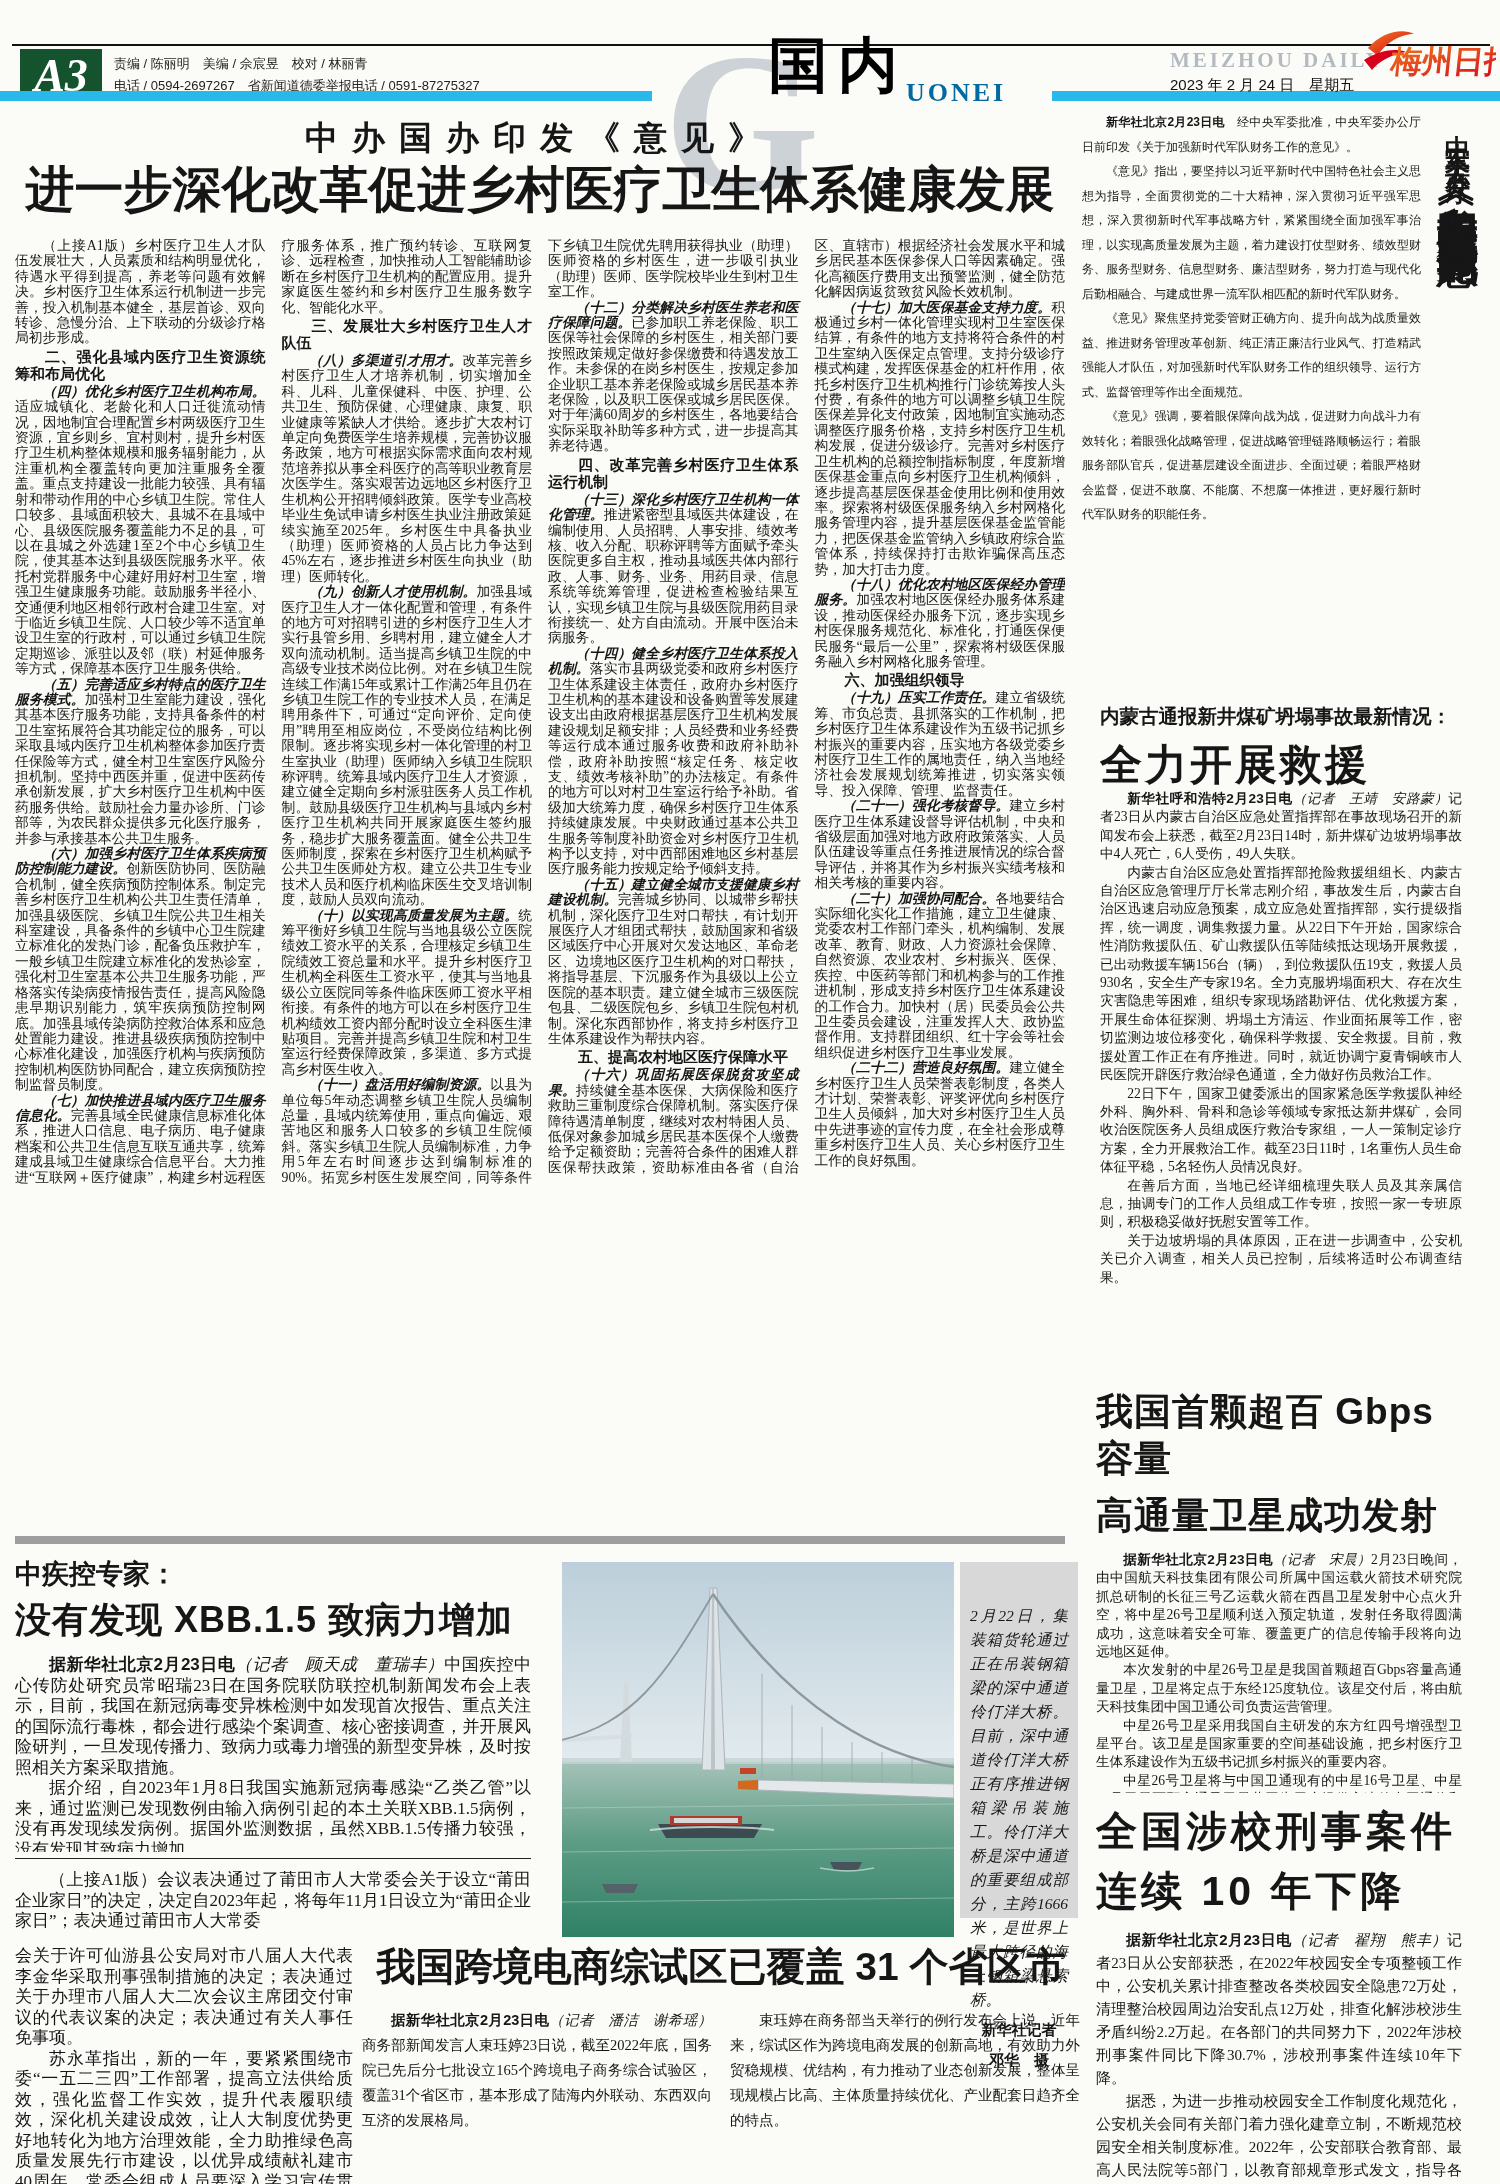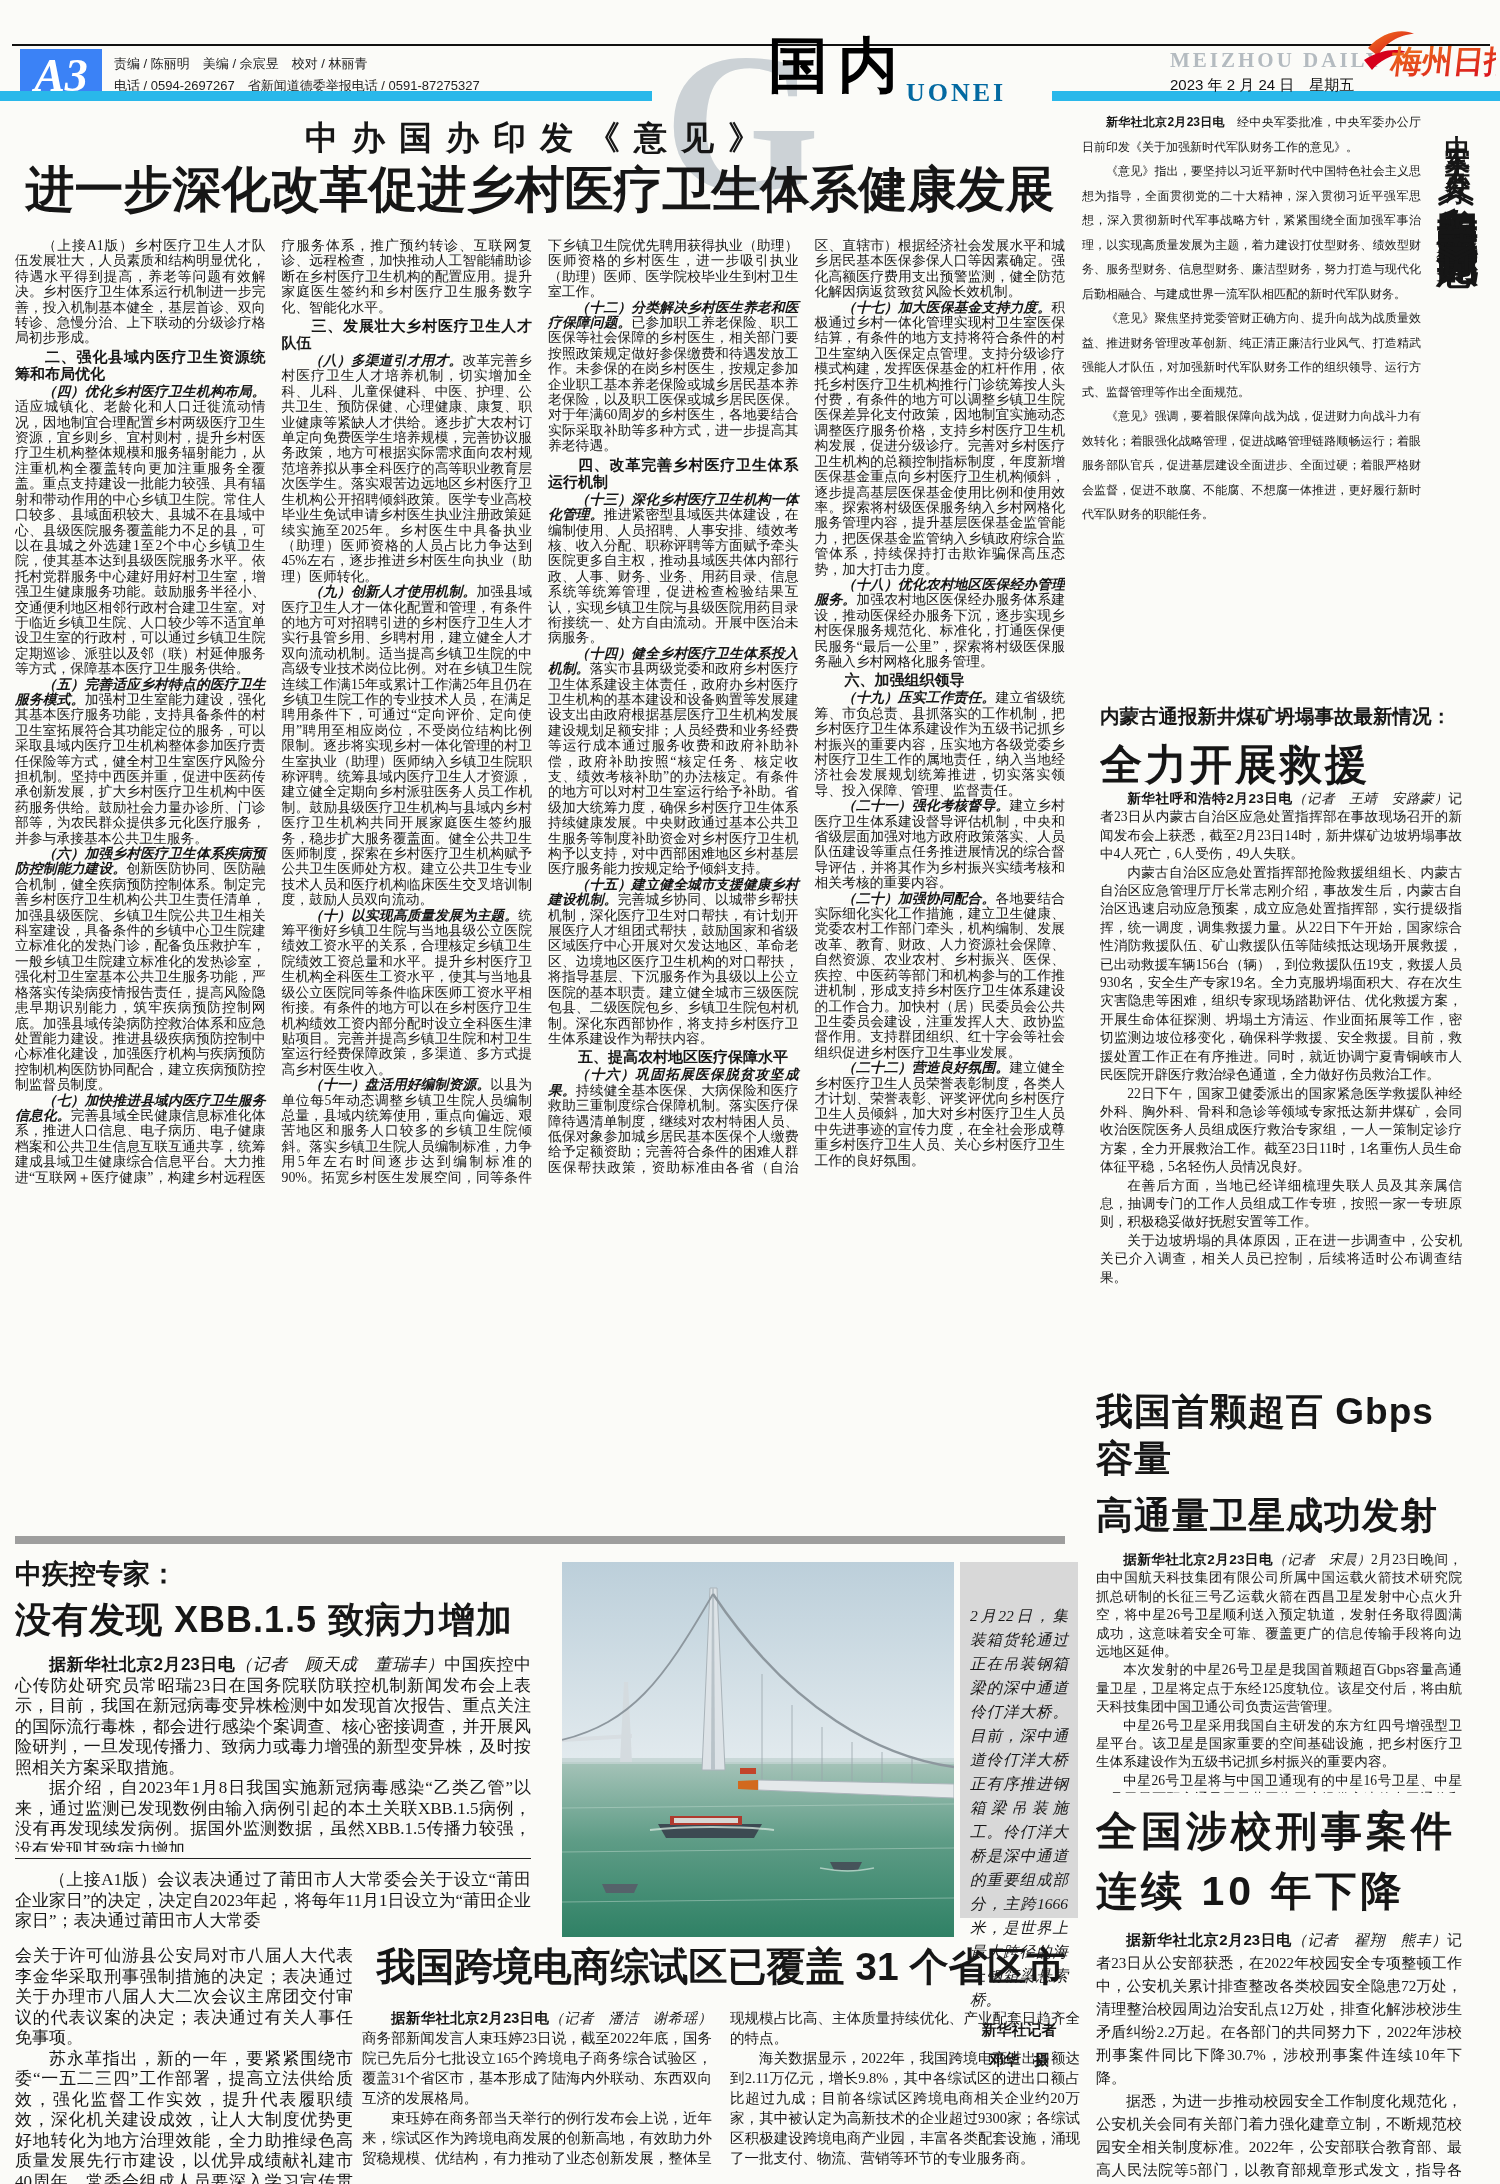--- a/index.html
+++ b/index.html
@@ -2,21 +2,21 @@
 <html><head>
 <meta charset="utf-8">
 <style>
   html,body{margin:0;padding:0;}
   body{width:1500px;height:2184px;position:relative;background:#fbfbf8;color:#161616;
        font-family:"Liberation Serif","DejaVu Serif",serif;overflow:hidden;}
   .abs{position:absolute;}
   .sans{font-family:"Liberation Sans","DejaVu Sans",sans-serif;}
   
   #rule-top{left:12px;top:44px;width:1478px;border-top:2.5px solid #111;}
-  #pageno{left:20px;top:49px;width:82px;height:52px;background:#3b82f6;color:#fff;
+  #pageno{left:20px;top:49px;width:82px;height:52px;background:#14532d;color:#fff;
           display:flex;align-items:center;justify-content:center;
           font:italic 700 46px "Liberation Serif","DejaVu Serif",serif;}
   #credits{left:114px;top:53px;font-size:13px;line-height:22px;color:#222;}
   #g-letter{left:664px;top:28px;font:700 200px/0.95 "Liberation Serif","DejaVu Serif",serif;
             color:#ccd2d6;z-index:1;}
   #sec-title{left:768px;top:26px;font-weight:700;font-size:60px;letter-spacing:10px;color:#000;z-index:2;}
   #sec-roman{left:906px;top:78px;font:700 26px "Liberation Serif","DejaVu Serif",serif;
              color:#0369a1;letter-spacing:3px;z-index:2;}
   #md-en{left:1170px;top:48px;font:700 21px "Liberation Serif","DejaVu Serif",serif;
          color:#b4bbc0;letter-spacing:3px;}
@@ -74,21 +74,21 @@
   #caption{left:960px;top:1562px;width:118px;height:356px;background:#d8d8d8;
            box-sizing:border-box;padding:42px 10px 10px 10px;font-style:italic;
            font-size:15.5px;line-height:24px;text-align:justify;}
   #caption .credit{font-style:normal;font-weight:700;text-align:center;margin-top:6px;
                    font-family:"Liberation Sans","DejaVu Sans",sans-serif;font-size:15px;}
   
   #crossborder{left:362px;top:1940px;width:718px;height:244px;overflow:hidden;}
   #cb-head{font-family:"Liberation Sans","DejaVu Sans",sans-serif;font-weight:700;
            font-size:39px;text-align:center;letter-spacing:0;margin-bottom:14px;white-space:nowrap;}
   #cb-cols{column-count:2;column-gap:18px;height:168px;overflow:hidden;}
-  #cb-cols .para{margin:0;text-indent:2em;font-size:14.5px;line-height:20px;text-align:justify;}
+  #cb-cols .para{margin:0;text-indent:2em;font-size:14.5px;line-height:25px;text-align:justify;}
 </style>
 </head>
 <body>
 
 <div class="abs" id="rule-top"></div>
 <div class="abs sans" id="pageno">A3</div>
 <div class="abs sans" id="credits">
   <div>责编 / 陈丽明　美编 / 佘宸昱　校对 / 林丽青</div>
   <div>电话 / 0594-2697267　省新闻道德委举报电话 / 0591-87275327</div>
 </div>

